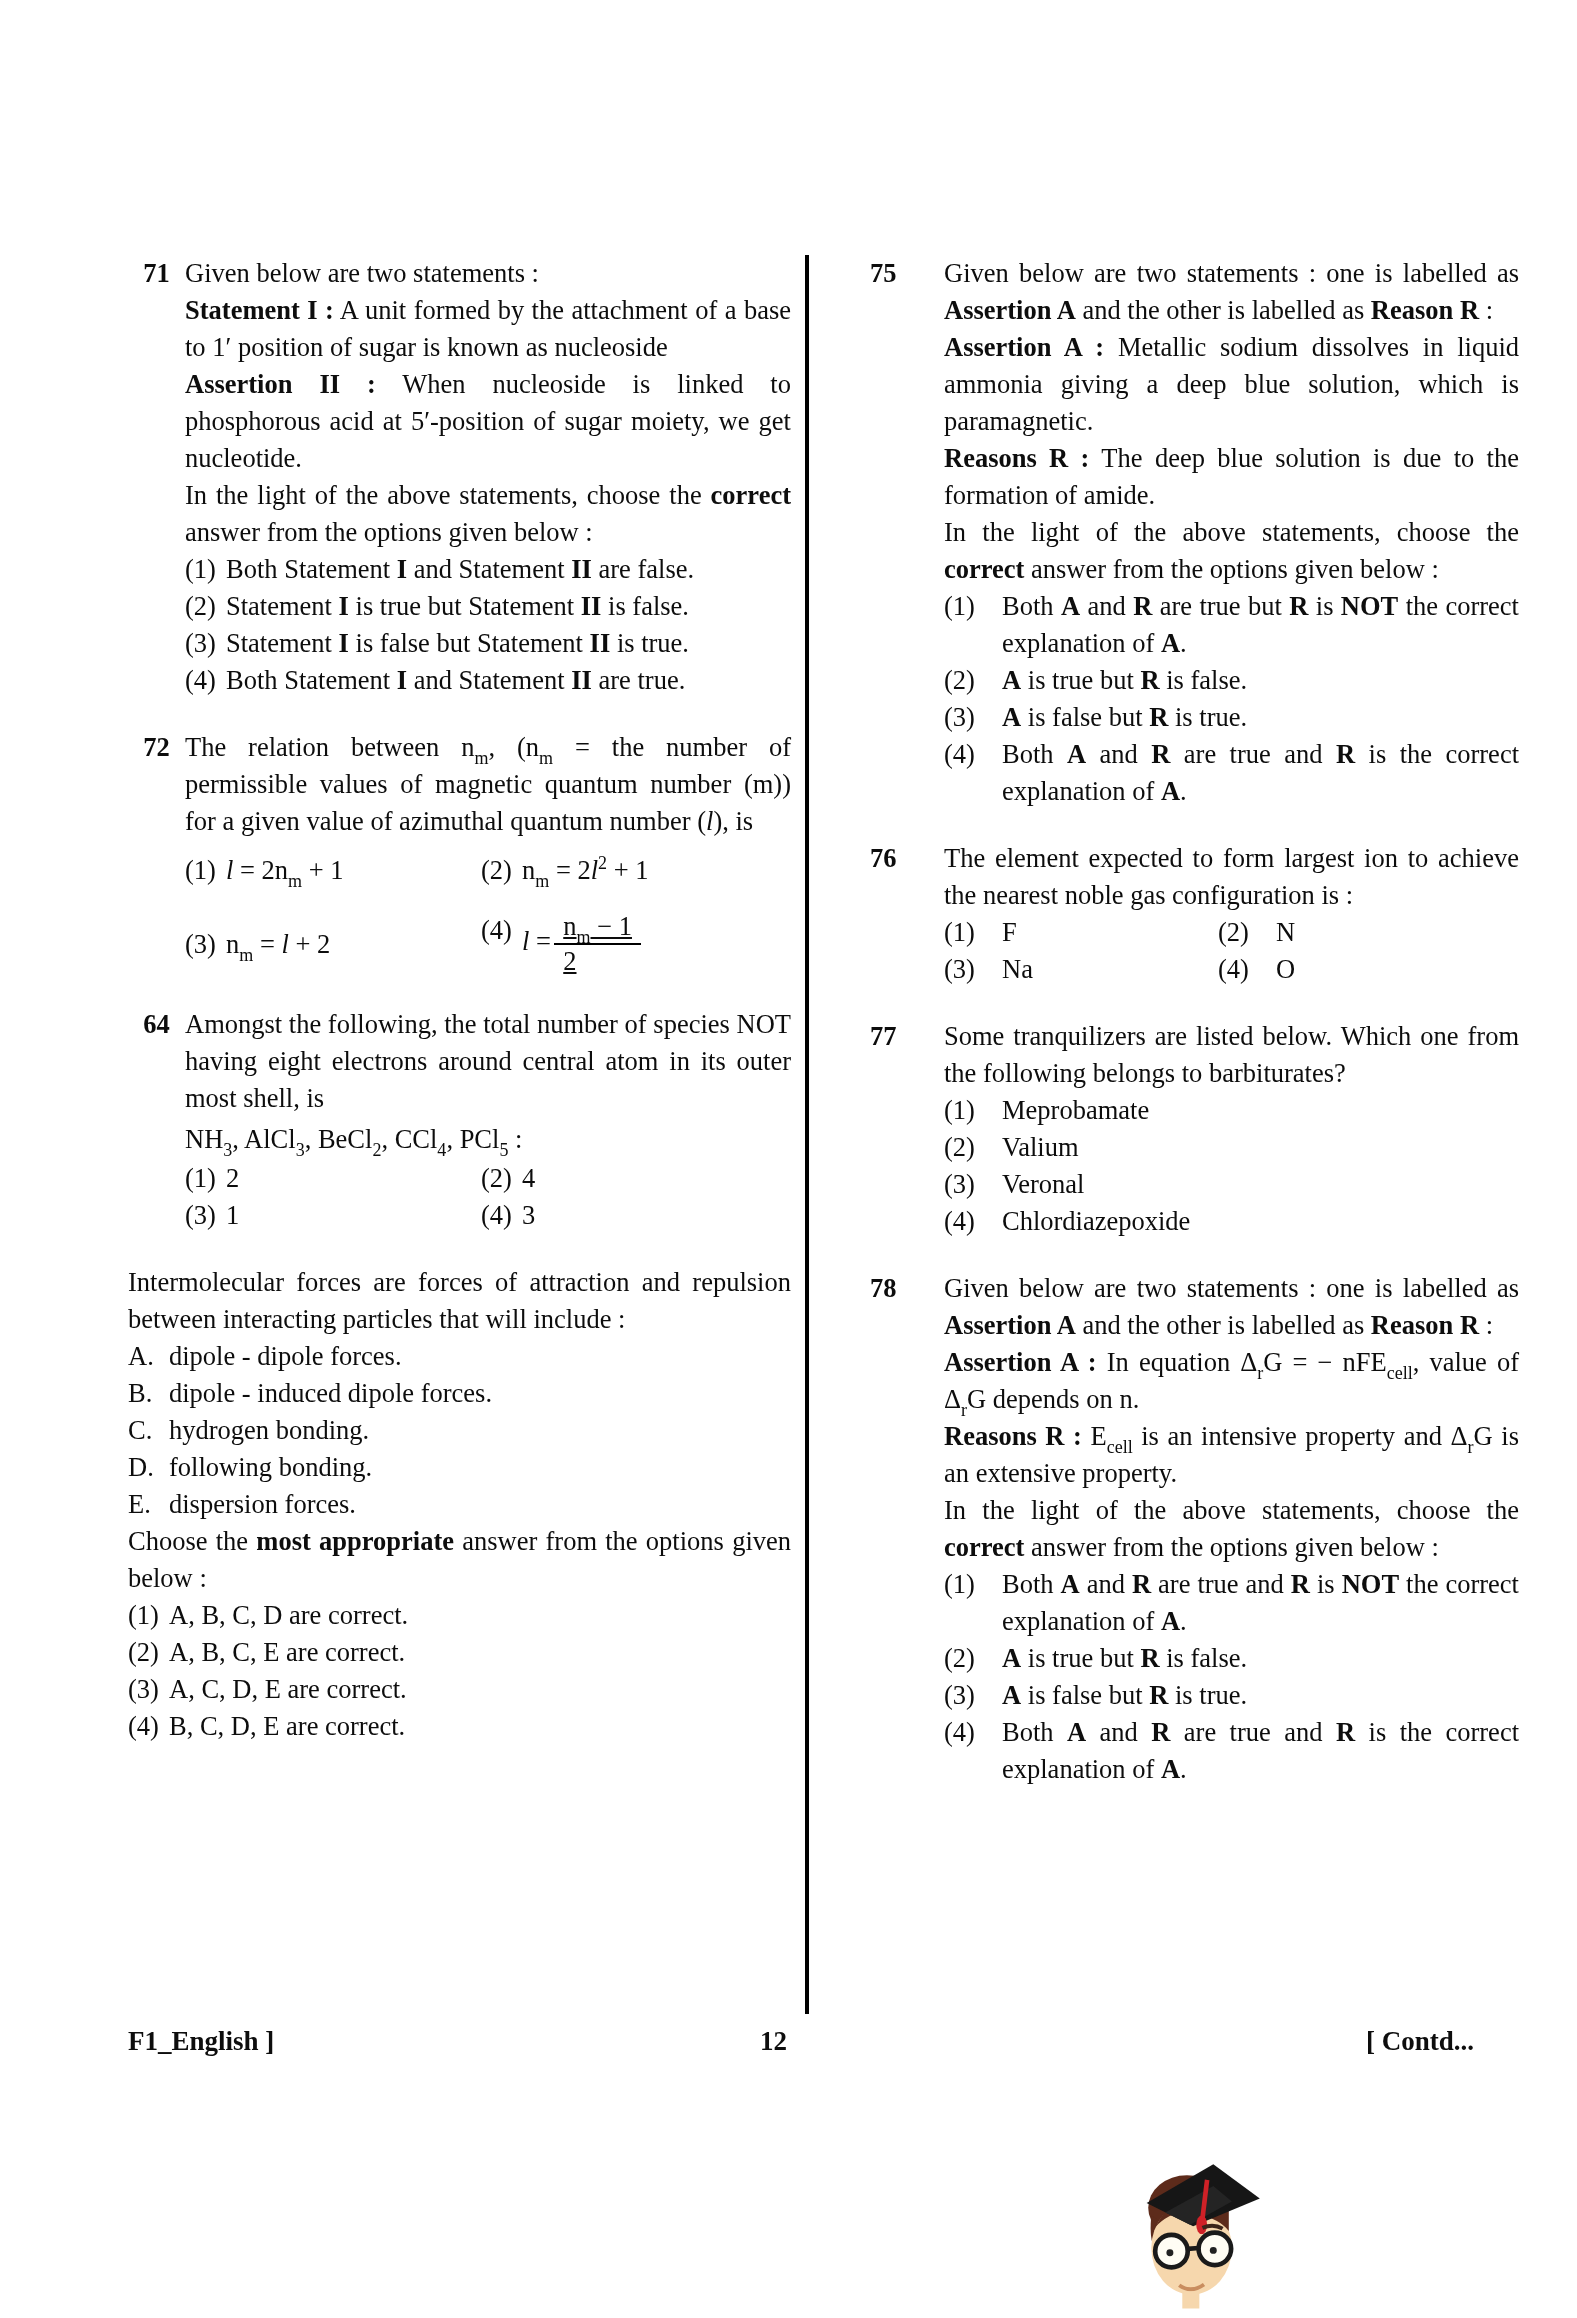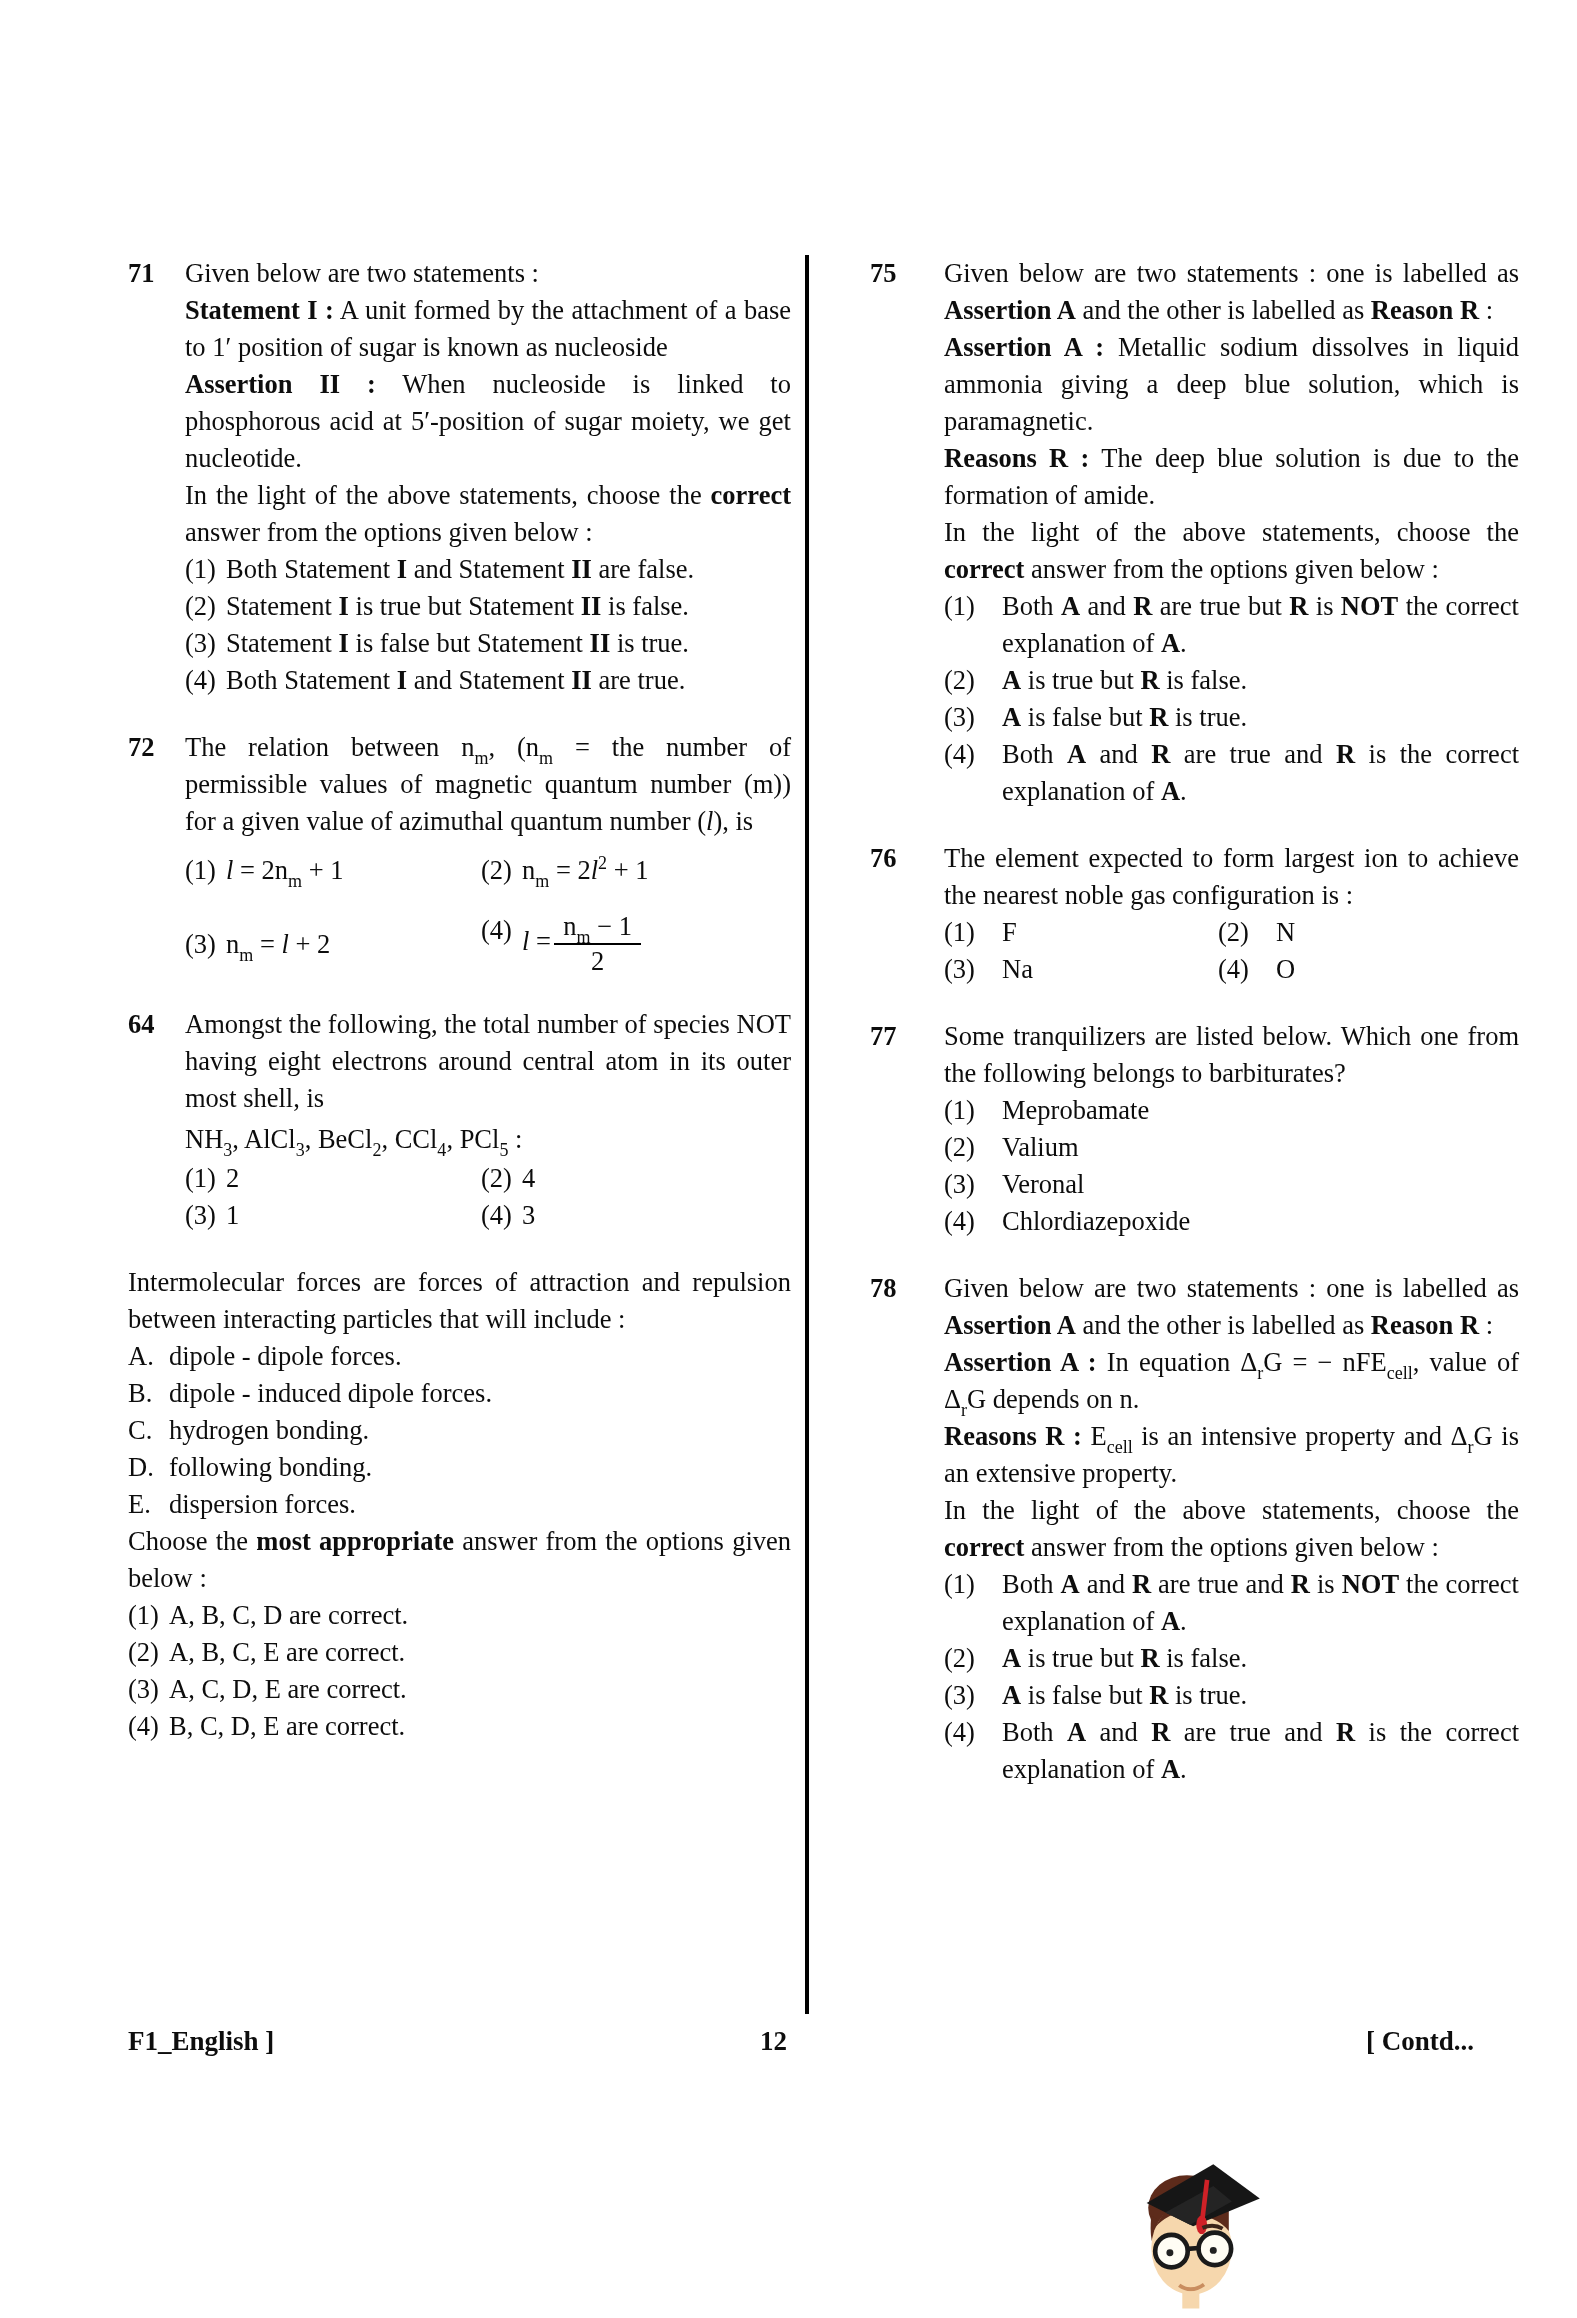--- a/index.html
+++ b/index.html
@@ -13,41 +13,41 @@
   
   .divider { position:absolute; left:805px; top:255px; width:3.5px; height:1759px; background:#000; }
 
   
   .col { position:absolute; top:255px; font-size:26.5px; line-height:37px; }
   .col-left  { left:128px; width:663px; }
   .col-right { left:870px; width:649px; }
 
   .q { display:flex; margin-bottom:30px; }
   .qnum { flex:none; font-weight:bold; }
-  .col-left  .qnum { width:57px; }
+  .col-left  .qnum { width:57px;text-align:center; }
   .col-right .qnum { width:74px; }
   .qbody { flex:1 1 auto; min-width:0; }
   .qbody p { text-align:justify; }
 
   .opt { display:flex; }
   .optlabel { flex:none; }
   .col-left  .optlabel { width:41px; }
   .col-right .optlabel { width:58px; }
   .opttext { flex:1 1 auto; text-align:justify; }
 
   .optgrid { display:grid; }
   .col-left  .optgrid { grid-template-columns:296px 1fr; }
   .col-right .optgrid { grid-template-columns:274px 1fr; }
 
   sub { font-size:0.68em; line-height:0; vertical-align:-0.45em; }
   sup { font-size:0.68em; line-height:0; vertical-align:0.55em; }
   i { font-style:italic; }
 
   .formula-row { margin-top:12.4px; align-items:center; }
-  .frac { display:inline-block; vertical-align:middle; text-align:center; line-height:1.1; margin-left:3.5px; }
+  .frac { display:inline-block; vertical-align:middle; text-align:left; line-height:1.1; margin-left:3.5px;text-decoration:underline; }
   .frac .num { display:block; padding:0 8.8px 1.8px; border-bottom:2.7px solid #000; }
   .frac .den { display:block; padding:1.8px 8.8px 0; }
 
   .chem-line { margin:3.5px 0 1.8px; }
 
   
   .footer { position:absolute; top:2026px; left:0; width:100%; font-size:27px; font-weight:bold; }
   .footer .f-left  { position:absolute; left:128px; }
   .footer .f-page  { position:absolute; left:760px; }
   .footer .f-right { position:absolute; right:104px; }

